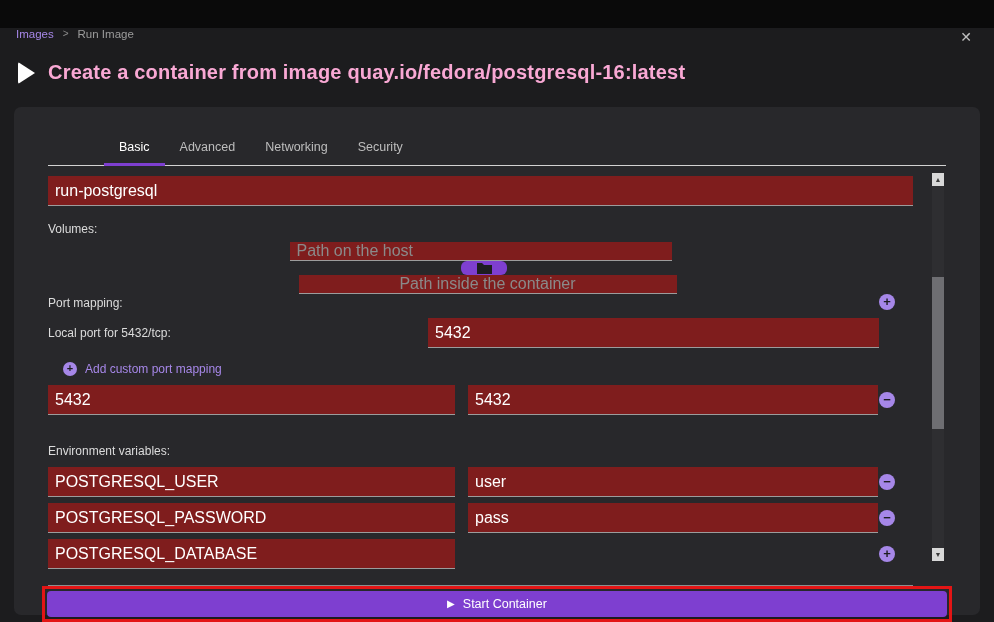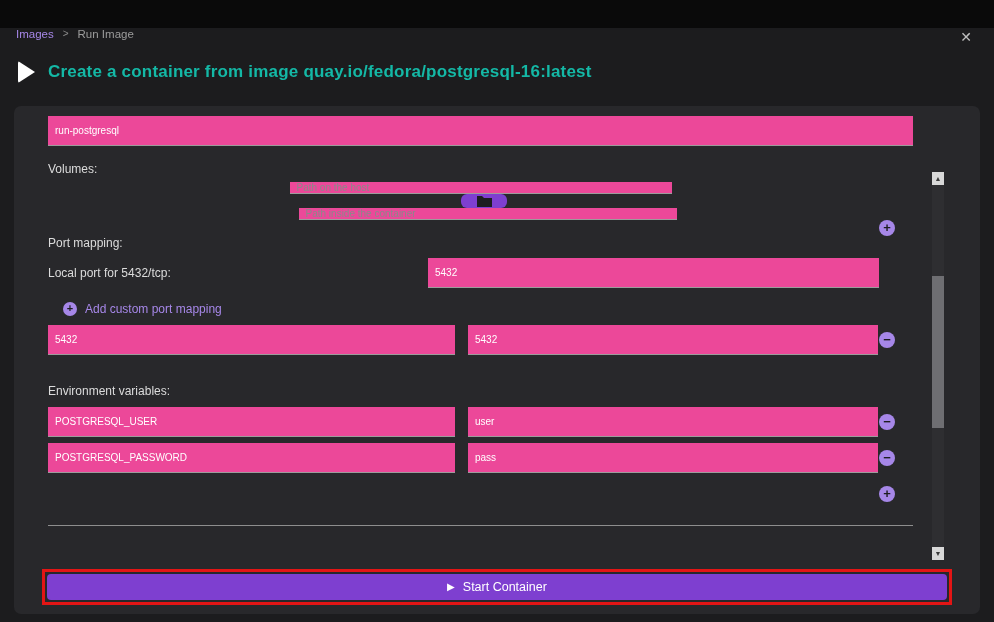--- a/index.html
+++ b/index.html
@@ -15,21 +15,21 @@
 
   .header { padding: 0 16px; }
   .breadcrumb-row { display: flex; align-items: flex-start; height: 26px; font-size: 11.5px; }
   .breadcrumb-link { color: var(--accent-light); cursor: pointer; }
   .breadcrumb-sep { color: #8a8a8a; margin: 0 9px; font-size: 10px; }
   .breadcrumb-current { color: #9c9c9c; }
   .close-btn { margin-left: auto; color: #c0c0c0; font-size: 14px; cursor: pointer; line-height: 1; padding: 2px 6px; }
 
   .title-row { display: flex; align-items: center; gap: 13px; padding: 7px 0 13px 2px; }
   .play-icon-lg { width: 0; height: 0; border-left: 17px solid #ffffff; border-top: 11px solid transparent; border-bottom: 11px solid transparent; border-radius: 2px; }
-  .page-title { font-size: 17px; font-weight: bold; color: #14b8a6; letter-spacing: .2px; }
+  .page-title { font-size: 20px; font-weight: bold; color: #f9a8d4; letter-spacing: .2px; }
 
   .panel {
     margin: 10px 14px 0;
     height: 508px;
     background: #28282b;
     border-radius: 7px;
     display: flex;
     flex-direction: column;
     position: relative;
   }
@@ -48,23 +48,23 @@
     margin-bottom: -1px;
   }
   .tab.active { color: #ffffff; border-bottom-color: var(--accent); }
 
   .content { flex: 1; padding: 0 0 0 34px; width: 899px; }
   .field-row { display: flex; align-items: center; }
   .w-full { width: 865px; }
 
   input {
     font-family: "Liberation Sans", sans-serif;
-    font-size: 10px;
+    font-size: 16px;
     color: #ffffff;
-    background: #ec4899;
+    background: #7f1d1d;
     border: none;
     border-bottom: 1px solid #9c9c9c;
     height: 30px;
     padding: 0 7px;
     outline: none;
   }
   input::placeholder { color: #8a8a8a; }
 
   .name-row { margin-top: 10px; }
   .section-label { font-size: 12px; color: #dcdcdc; margin: 16px 0 6px; }
@@ -72,21 +72,21 @@
   .volumes-row { height: 38px; flex-direction: column; }
   .vol-host { width: 382px; }
   .folder-btn {
     margin-left: 7px;
     width: 46px; height: 30px;
     background: var(--accent);
     border: none; border-radius: 6px;
     display: flex; align-items: center; justify-content: center;
     cursor: pointer;
   }
-  .vol-container { margin-left: 14px; width: 378px; }
+  .vol-container { margin-left: 14px; width: 378px; text-align: center; }
 
   .circle-icon {
     width: 16px; height: 16px;
     border-radius: 50%;
     background: var(--accent-light);
     color: #1d1d20;
     font-size: 13px; font-weight: bold;
     line-height: 15px; text-align: center;
     cursor: pointer;
     flex: none;
@@ -144,20 +144,26 @@
     <span class="close-btn">✕</span>
   </div>
   <div class="title-row">
     <span class="play-icon-lg"></span>
     <span class="page-title">Create a container from image quay.io/fedora/postgresql-16:latest</span>
   </div>
 </div>
 
 <div class="panel">
 
+  <div class="tabs">
+    <div class="tab active">Basic</div>
+    <div class="tab">Advanced</div>
+    <div class="tab">Networking</div>
+    <div class="tab">Security</div>
+  </div>
 
   <div class="content">
 
     <div class="field-row name-row">
       <input class="w-full" type="text" value="run-postgresql" style="">
     </div>
 
     <div class="section-label">Volumes:</div>
     <div class="field-row volumes-row">
       <input class="vol-host" type="text" placeholder="Path on the host" style="">
@@ -195,20 +201,21 @@
       <span class="circle-icon row-end-icon">−</span>
     </div>
 
     <div class="field-row two-col-row">
       <input class="col-left" type="text" value="POSTGRESQL_PASSWORD" style="">
       <input class="col-right" type="text" value="pass" style="">
       <span class="circle-icon row-end-icon">−</span>
     </div>
 
     <div class="field-row two-col-row">
+      <input class="col-left" type="text" value="POSTGRESQL_DATABASE" style="">
       <span class="circle-icon row-end-icon">+</span>
     </div>
 
     <div class="peek-line"></div>
   </div>
 
   <div class="scrollbar">
     <div class="scroll-btn up">▲</div>
     <div class="scroll-thumb"></div>
     <div class="scroll-btn down">▼</div>

